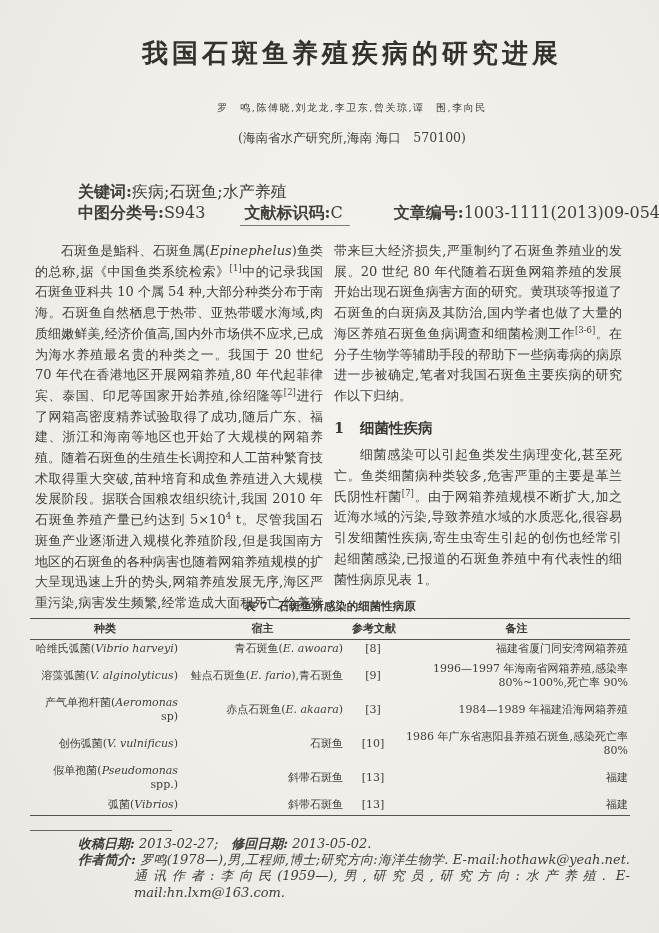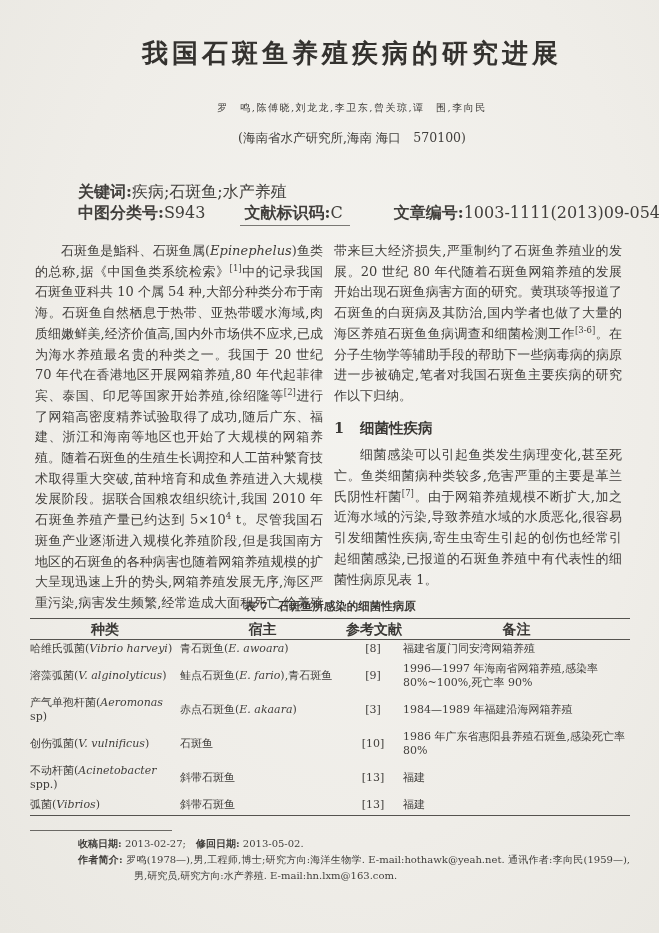--- a/index.html
+++ b/index.html
@@ -29,26 +29,26 @@
   .section-head{margin:11px 0 7px 0;font-weight:bold;font-size:14.5px;color:#3a3835;}
   .section-head .no{margin-right:16px;}
   sup{font-size:8.5px;line-height:0;}
   .table-wrap{position:absolute;left:30px;top:599px;width:600px;}
   .tbl-caption{text-align:center;font-size:11.5px;font-weight:bold;margin-bottom:4px;color:#3a3835;}
   .tbl-caption .cap-label{margin-right:10px;}
   table{width:600px;border-collapse:collapse;table-layout:fixed;
     font-size:11px;line-height:14.5px;
     border-top:1.5px solid #55534f;border-bottom:1.5px solid #55534f;}
   thead tr{border-bottom:1px solid #55534f;}
-  th{font-weight:bold;text-align:center;padding:3px 0 2px 0;font-size:14px;color:#3a3835;}
-  td{padding:2.5px 2px 2.5px 0;vertical-align:middle;text-align:left;}
+  th{font-weight:bold;text-align:center;padding:3px 0 2px 0;font-size:11px;color:#3a3835;}
+  td{padding:2.5px 2px 2.5px 0;vertical-align:middle;text-align:right;}
   td.ref{text-align:center;}
   .c1{width:150px;}.c2{width:165px;}.c3{width:58px;}.c4{width:227px;}
   .foot-rule{position:absolute;left:30px;top:830px;width:142px;border-top:1px solid #6b6965;}
-  .footer{position:absolute;left:78px;top:836px;width:552px;font-size:10px;line-height:16.2px;text-align:justify;}
+  .footer{position:absolute;left:78px;top:836px;width:552px;font-size:13px;line-height:16.2px;text-align:justify;font-style:italic;}
   .foot-line{padding-left:56px;text-indent:-56px;}
   .foot-line b{font-weight:bold;}
   i{font-style:italic;margin-top:8px;}
 </style>
 </head>
 <body>
 
 <div class="page">
 
   <div class="title">我国石斑鱼养殖疾病的研究进展</div>
@@ -125,27 +125,27 @@
 
           <tr>
             <td>创伤弧菌(<i>V. vulnificus</i>)</td>
             <td>石斑鱼</td>
             <td class="ref">[10]</td>
             <td>1986 年广东省惠阳县养殖石斑鱼,感染死亡率 80%</td>
           </tr>
 
 
 
-
           <tr>
-            <td>不动杆菌(<i>Acinetobacter</i> spp.)</td>
+            <td>假单孢菌(<i>Pseudomonas</i> spp.)</td>
             <td>斜带石斑鱼</td>
             <td class="ref">[13]</td>
             <td>福建</td>
           </tr>
+
 
           <tr>
             <td>弧菌(<i>Vibrios</i>)</td>
             <td>斜带石斑鱼</td>
             <td class="ref">[13]</td>
             <td>福建</td>
           </tr>
         </tbody>
     </table>
   </div>

